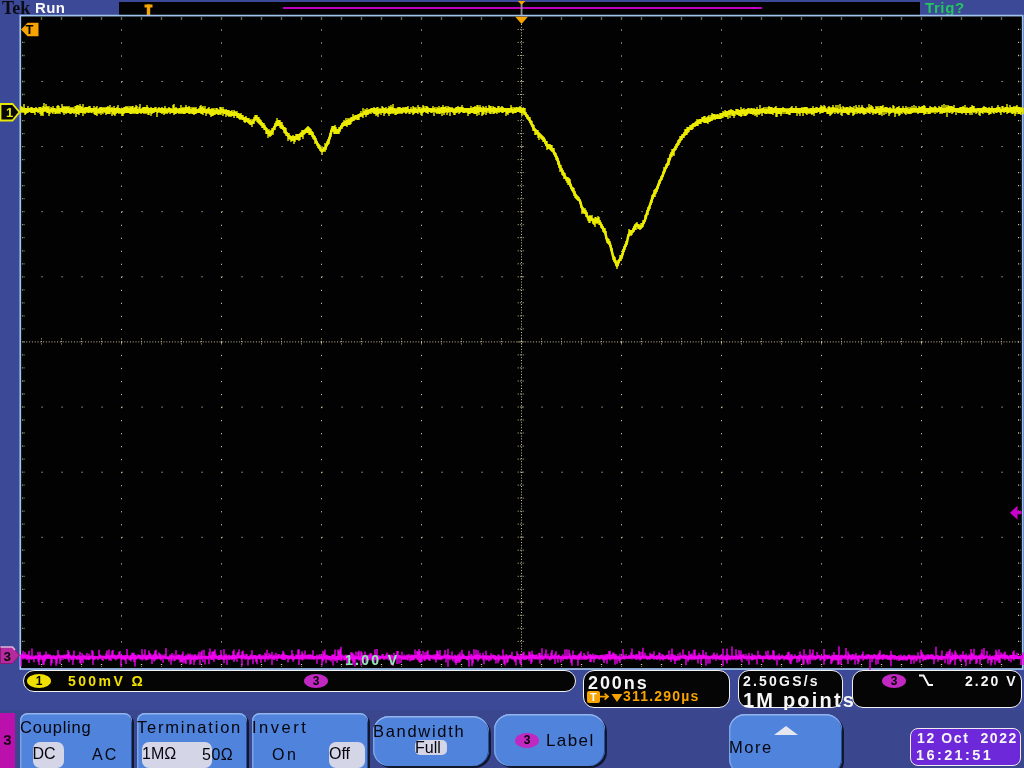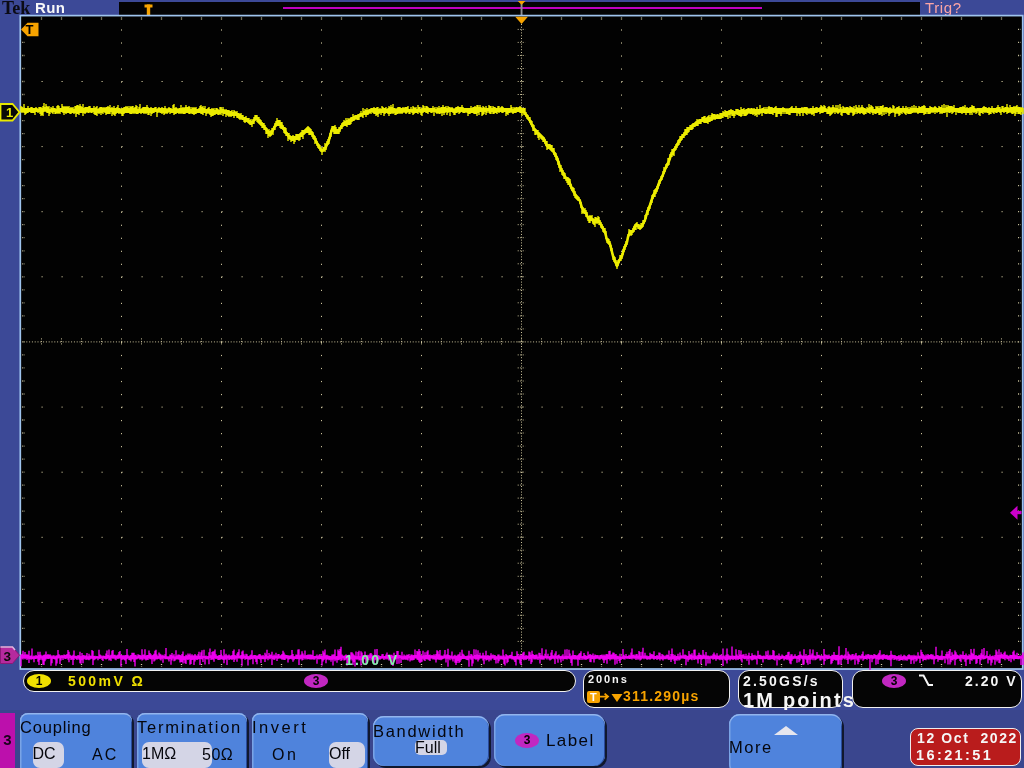--- a/index.html
+++ b/index.html
@@ -1,28 +1,28 @@
 <!DOCTYPE html>
 <html><head><meta charset="utf-8"><title>scope</title><style>
 *{margin:0;padding:0;box-sizing:border-box;-webkit-font-smoothing:antialiased}
 html,body{width:1024px;height:768px;overflow:hidden;background:#3c4997;font-family:"Liberation Sans",sans-serif;position:relative}
 .abs{position:absolute}
 .box{position:absolute;background:#050505;border:1.5px solid #f2f2f2;border-radius:11px}
 .oval{position:absolute;width:24px;height:14px;border-radius:50%;text-align:center;font-size:12px;font-weight:bold;color:#000;line-height:14.5px}
-.btn{position:absolute;background:#4f83dc;border-radius:11px;box-shadow:inset 0 1.5px 0 #93b5ec,inset 1.5px 0 0 #7aa4e6,inset -1px 0 0 #2a4a9a,2px 2px 0 #10182e;color:#05060c}
+.btn{position:absolute;background:#4f83dc;border-radius:16px;box-shadow:inset 0 1.5px 0 #93b5ec,inset 1.5px 0 0 #7aa4e6,inset -1px 0 0 #2a4a9a,2px 2px 0 #10182e;color:#05060c}
 .btit{position:absolute;width:100%;text-align:left;top:4.5px;font-size:16.5px;letter-spacing:0.8px}
 .chip{position:absolute;background:#d4d5e6;border-radius:7px;text-align:left;font-size:16px;height:26px;line-height:24px;top:28.5px}
 .opt{position:absolute;font-size:16px;top:33px;letter-spacing:1.8px}
 </style></head><body>
 
 <div class="abs" style="left:0;top:0;width:1024px;height:16px;background:#3c4997"></div>
 <div class="abs" style="left:119px;top:2px;width:801px;height:13px;background:#030303"></div>
 <div class="abs" style="left:2px;top:-2px;color:#0b0b15;font-family:'Liberation Serif',serif;font-weight:bold;font-size:18px">Tek</div>
 <div class="abs" style="left:35px;top:-1.5px;color:#f8f8f8;font-size:15px;font-weight:bold;letter-spacing:0.4px">Run</div>
-<div class="abs" style="left:925px;top:-1.5px;color:#fca5a5;font-size:15px;font-weight:normal;letter-spacing:0.6px">Trig?</div>
+<div class="abs" style="left:925px;top:-1.5px;color:#22c55e;font-size:15px;font-weight:bold;letter-spacing:0.6px">Trig?</div>
 <svg class="abs" style="left:0;top:0" width="1024" height="16" viewBox="0 0 1024 16">
 <rect x="283" y="7" width="479" height="2" fill="#bf00bf"></rect>
 <rect x="144.5" y="4.5" width="8" height="3" fill="#f7a300"></rect>
 <rect x="146.8" y="4.5" width="3.4" height="11" fill="#f7a300"></rect>
 <rect x="520.6" y="2" width="1.9" height="13" fill="#8f8f93"></rect>
 <path d="M517.7 1 L525.5 1 L521.6 4.8 Z" fill="#f7a300"></path>
 </svg>
 
 <svg class="abs" style="left:0;top:0" width="1024" height="768" viewBox="0 0 1024 768">
 <rect x="20.3" y="15.6" width="1002.4" height="653.4" fill="#020202" stroke="#9fc4ee" stroke-width="1.7"></rect>
@@ -56,21 +56,21 @@
 <rect x="1017" y="511" width="4.5" height="3.2" fill="#cc00cc"></rect>
 </svg>
 
 <div class="box" style="left:23px;top:669.5px;width:553px;height:22px"></div>
 <div class="oval" style="left:27px;top:673.5px;background:#f0e000">1</div>
 <div class="abs" style="left:68px;top:672.5px;color:#f0e000;font-size:14px;font-weight:bold;letter-spacing:2.4px">500mV Ω</div>
 <div class="oval" style="left:304px;top:673.5px;background:#c127c1">3</div>
 <div class="abs" style="left:345px;top:652px;color:#86efac;font-size:14px;font-weight:bold;letter-spacing:2.3px">1.00 V</div>
 
 <div class="box" style="left:583px;top:669.5px;width:147px;height:38px"></div>
-<div class="abs" style="left:588px;top:672.5px;color:#f6f6f6;font-size:11px;font-weight:bold;letter-spacing:1.9px">200ns</div>
+<div class="abs" style="left:588px;top:672.5px;color:#f6f6f6;font-size:18px;font-weight:bold;letter-spacing:1.9px">200ns</div>
 <div class="abs" style="left:587px;top:690.5px;width:12.5px;height:12.5px;background:#f7a300;border-radius:2px;color:#fff;font-size:11px;font-weight:bold;text-align:center;line-height:13px">T</div>
 <svg class="abs" style="left:600px;top:691px" width="24" height="13" viewBox="0 0 24 13">
 <path d="M0 5.6 H7 M4.6 2.6 L8 5.6 L4.6 8.6" stroke="#f7a300" stroke-width="1.8" fill="none"></path>
 <path d="M11.5 3 L22.5 3 L17 11 Z" fill="#f7a300"></path>
 </svg>
 <div class="abs" style="left:623px;top:688px;color:#f7a300;font-size:14px;font-weight:bold;letter-spacing:1.2px">311.290µs</div>
 
 <div class="box" style="left:738px;top:669.5px;width:105px;height:38px"></div>
 <div class="abs" style="left:743px;top:672.5px;color:#f6f6f6;font-size:14px;font-weight:bold;letter-spacing:2.2px">2.50GS/s</div>
 <div class="abs" style="left:743px;top:688.5px;color:#f6f6f6;font-size:20px;font-weight:bold;letter-spacing:2.2px">1M points</div>
@@ -106,16 +106,16 @@
   <div class="chip" style="left:42px;top:23.5px;width:32px;height:15.5px;line-height:15.5px;border-radius:5px">Full</div>
 </div>
 <div class="btn" style="left:494px;top:714px;width:111px;height:52px">
   <div class="oval" style="left:21px;top:19px;background:#c127c1;width:24px;height:15px;line-height:15px">3</div>
   <div class="abs" style="left:52px;top:16.5px;font-size:17px;letter-spacing:1.4px">Label</div>
 </div>
 <div class="btn" style="left:729px;top:714px;width:113px;height:61px">
   <div class="abs" style="left:45px;top:12px;width:0;height:0;border-left:12px solid transparent;border-right:12px solid transparent;border-bottom:9px solid #e6e6ee"></div>
   <div class="btit" style="top:24px;letter-spacing:1.5px">More</div>
 </div>
-<div class="abs" style="left:910px;top:728px;width:111px;height:38px;background:#b91c1c;border:1.5px solid #ededed;border-radius:8px">
+<div class="abs" style="left:910px;top:728px;width:111px;height:38px;background:#6d28d9;border:1.5px solid #ededed;border-radius:8px">
   <div class="abs" style="left:6px;top:1px;color:#f6f6f6;font-size:14px;font-weight:bold;letter-spacing:1.6px">12 Oct&nbsp;&nbsp;2022</div>
   <div class="abs" style="left:5px;top:18px;color:#f6f6f6;font-size:14.5px;font-weight:bold;letter-spacing:2.4px">16:21:51</div>
 </div>
 
 </body></html>

